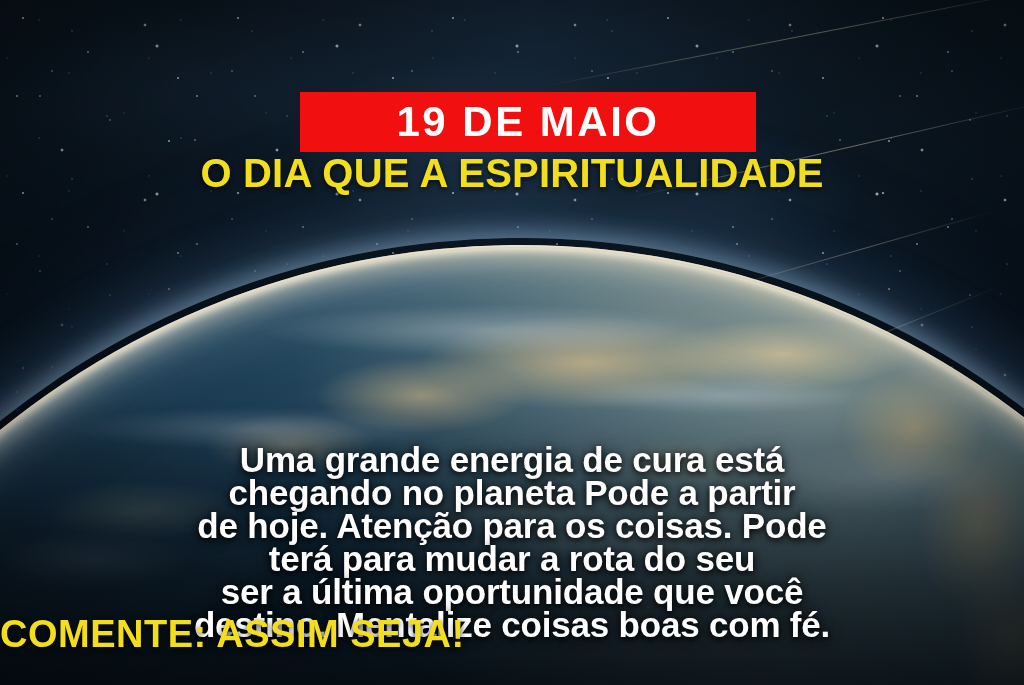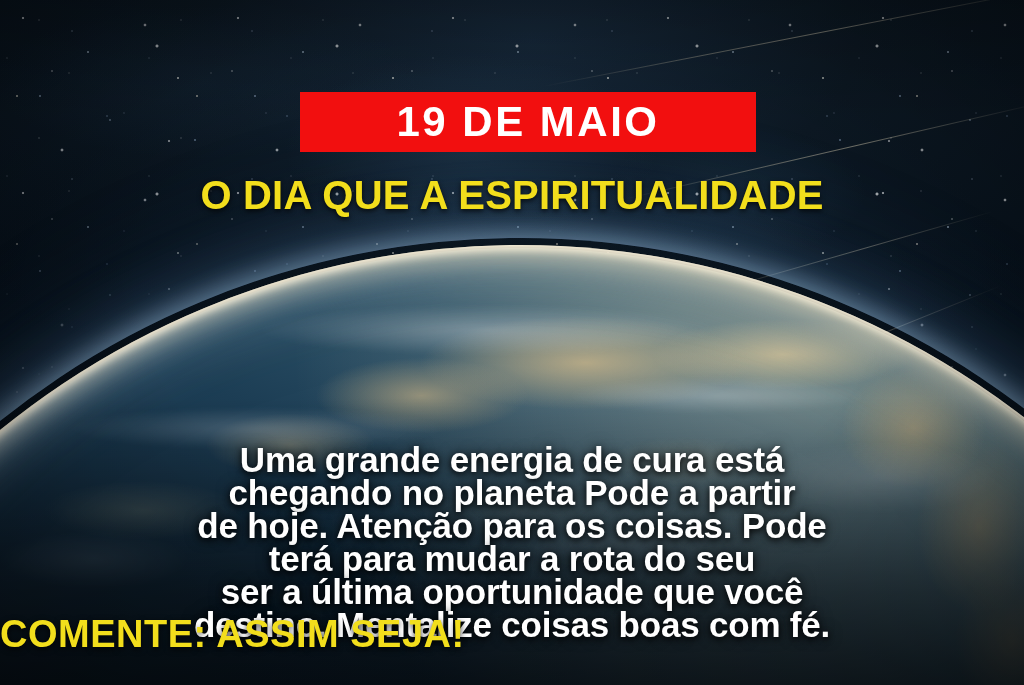--- a/index.html
+++ b/index.html
@@ -231,21 +231,21 @@
     font-weight: bold;
     letter-spacing: 2.5px;
     line-height: 1;
     white-space: nowrap;
   }
 
   .headline {
     position: absolute;
     left: 0;
     right: 0;
-    top: 174px;
+    top: 152px;
     text-align: center;
     color: #f2de1c;
     font-size: 40px;
     font-weight: bold;
     line-height: 42px;
     letter-spacing: 0.2px;
     text-shadow: 0 2px 5px rgba(0,0,0,0.75);
     padding: 0 30px;
   }
   .headline .hl-line { display: block; white-space: nowrap; }

